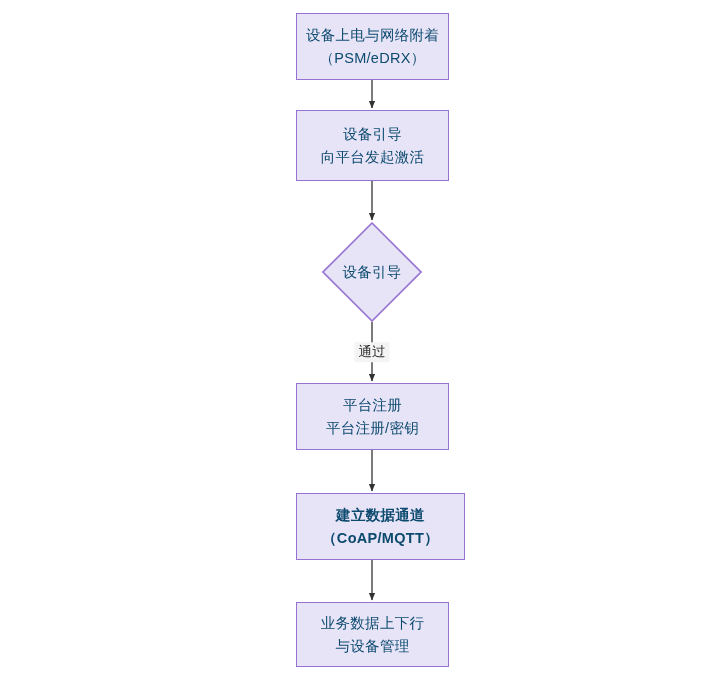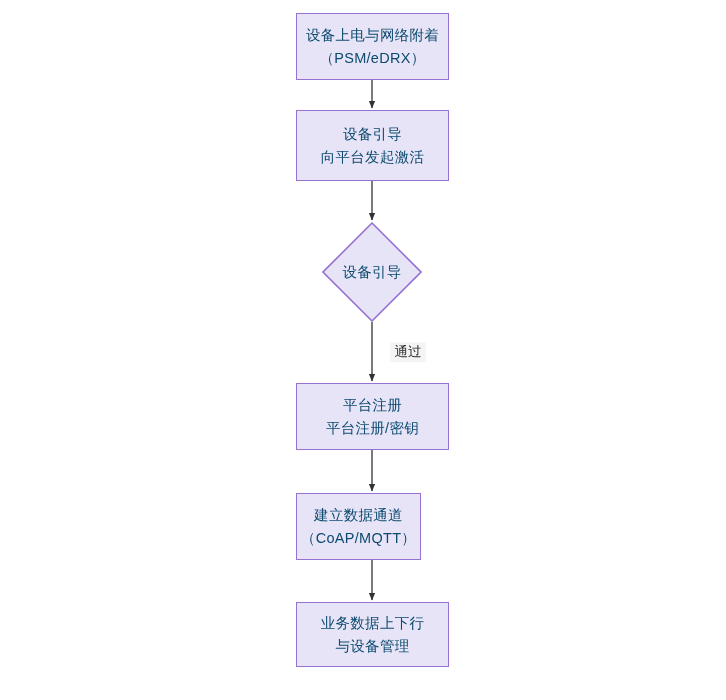--- a/index.html
+++ b/index.html
@@ -65,21 +65,20 @@
   .edge-label {
     position: absolute;
     background: #f4f4f4;
     color: #2b2b2b;
     font-size: 13.5px;
     line-height: 1.3;
     padding: 1px 4px;
     white-space: nowrap;
     transform: translate(-50%, -50%);
     z-index: 4;
-    margin-left: 36px;
   }
 </style>
 </head>
 <body>
 
 <div id="canvas">
 
   <svg id="edges" viewBox="0 0 726 700" xmlns="http://www.w3.org/2000/svg">
     <defs>
       <marker id="arrowhead" markerWidth="9" markerHeight="9" refX="7.2" refY="3.2" orient="auto" markerUnits="userSpaceOnUse">
@@ -115,21 +114,21 @@
     <span class="label">设备引导</span>
   </div>
 
   <div class="edge-label" style="left:372px; top:352px;">通过</div>
 
   <div class="node process" style="left:296px; top:383px; width:153px; height:67px;">
     <span class="label">平台注册
 平台注册/密钥</span>
   </div>
 
-  <div class="node process" style="left:296px; top:493px; width:125px; height:67px;">
+  <div class="node process" style="left:296px; top:493px; width:169px; height:67px;font-weight:bold;">
     <span class="label">建立数据通道
 （CoAP/MQTT）</span>
   </div>
 
   <div class="node process" style="left:296px; top:602px; width:153px; height:65px;">
     <span class="label">业务数据上下行
 与设备管理</span>
   </div>
 
 </div>

